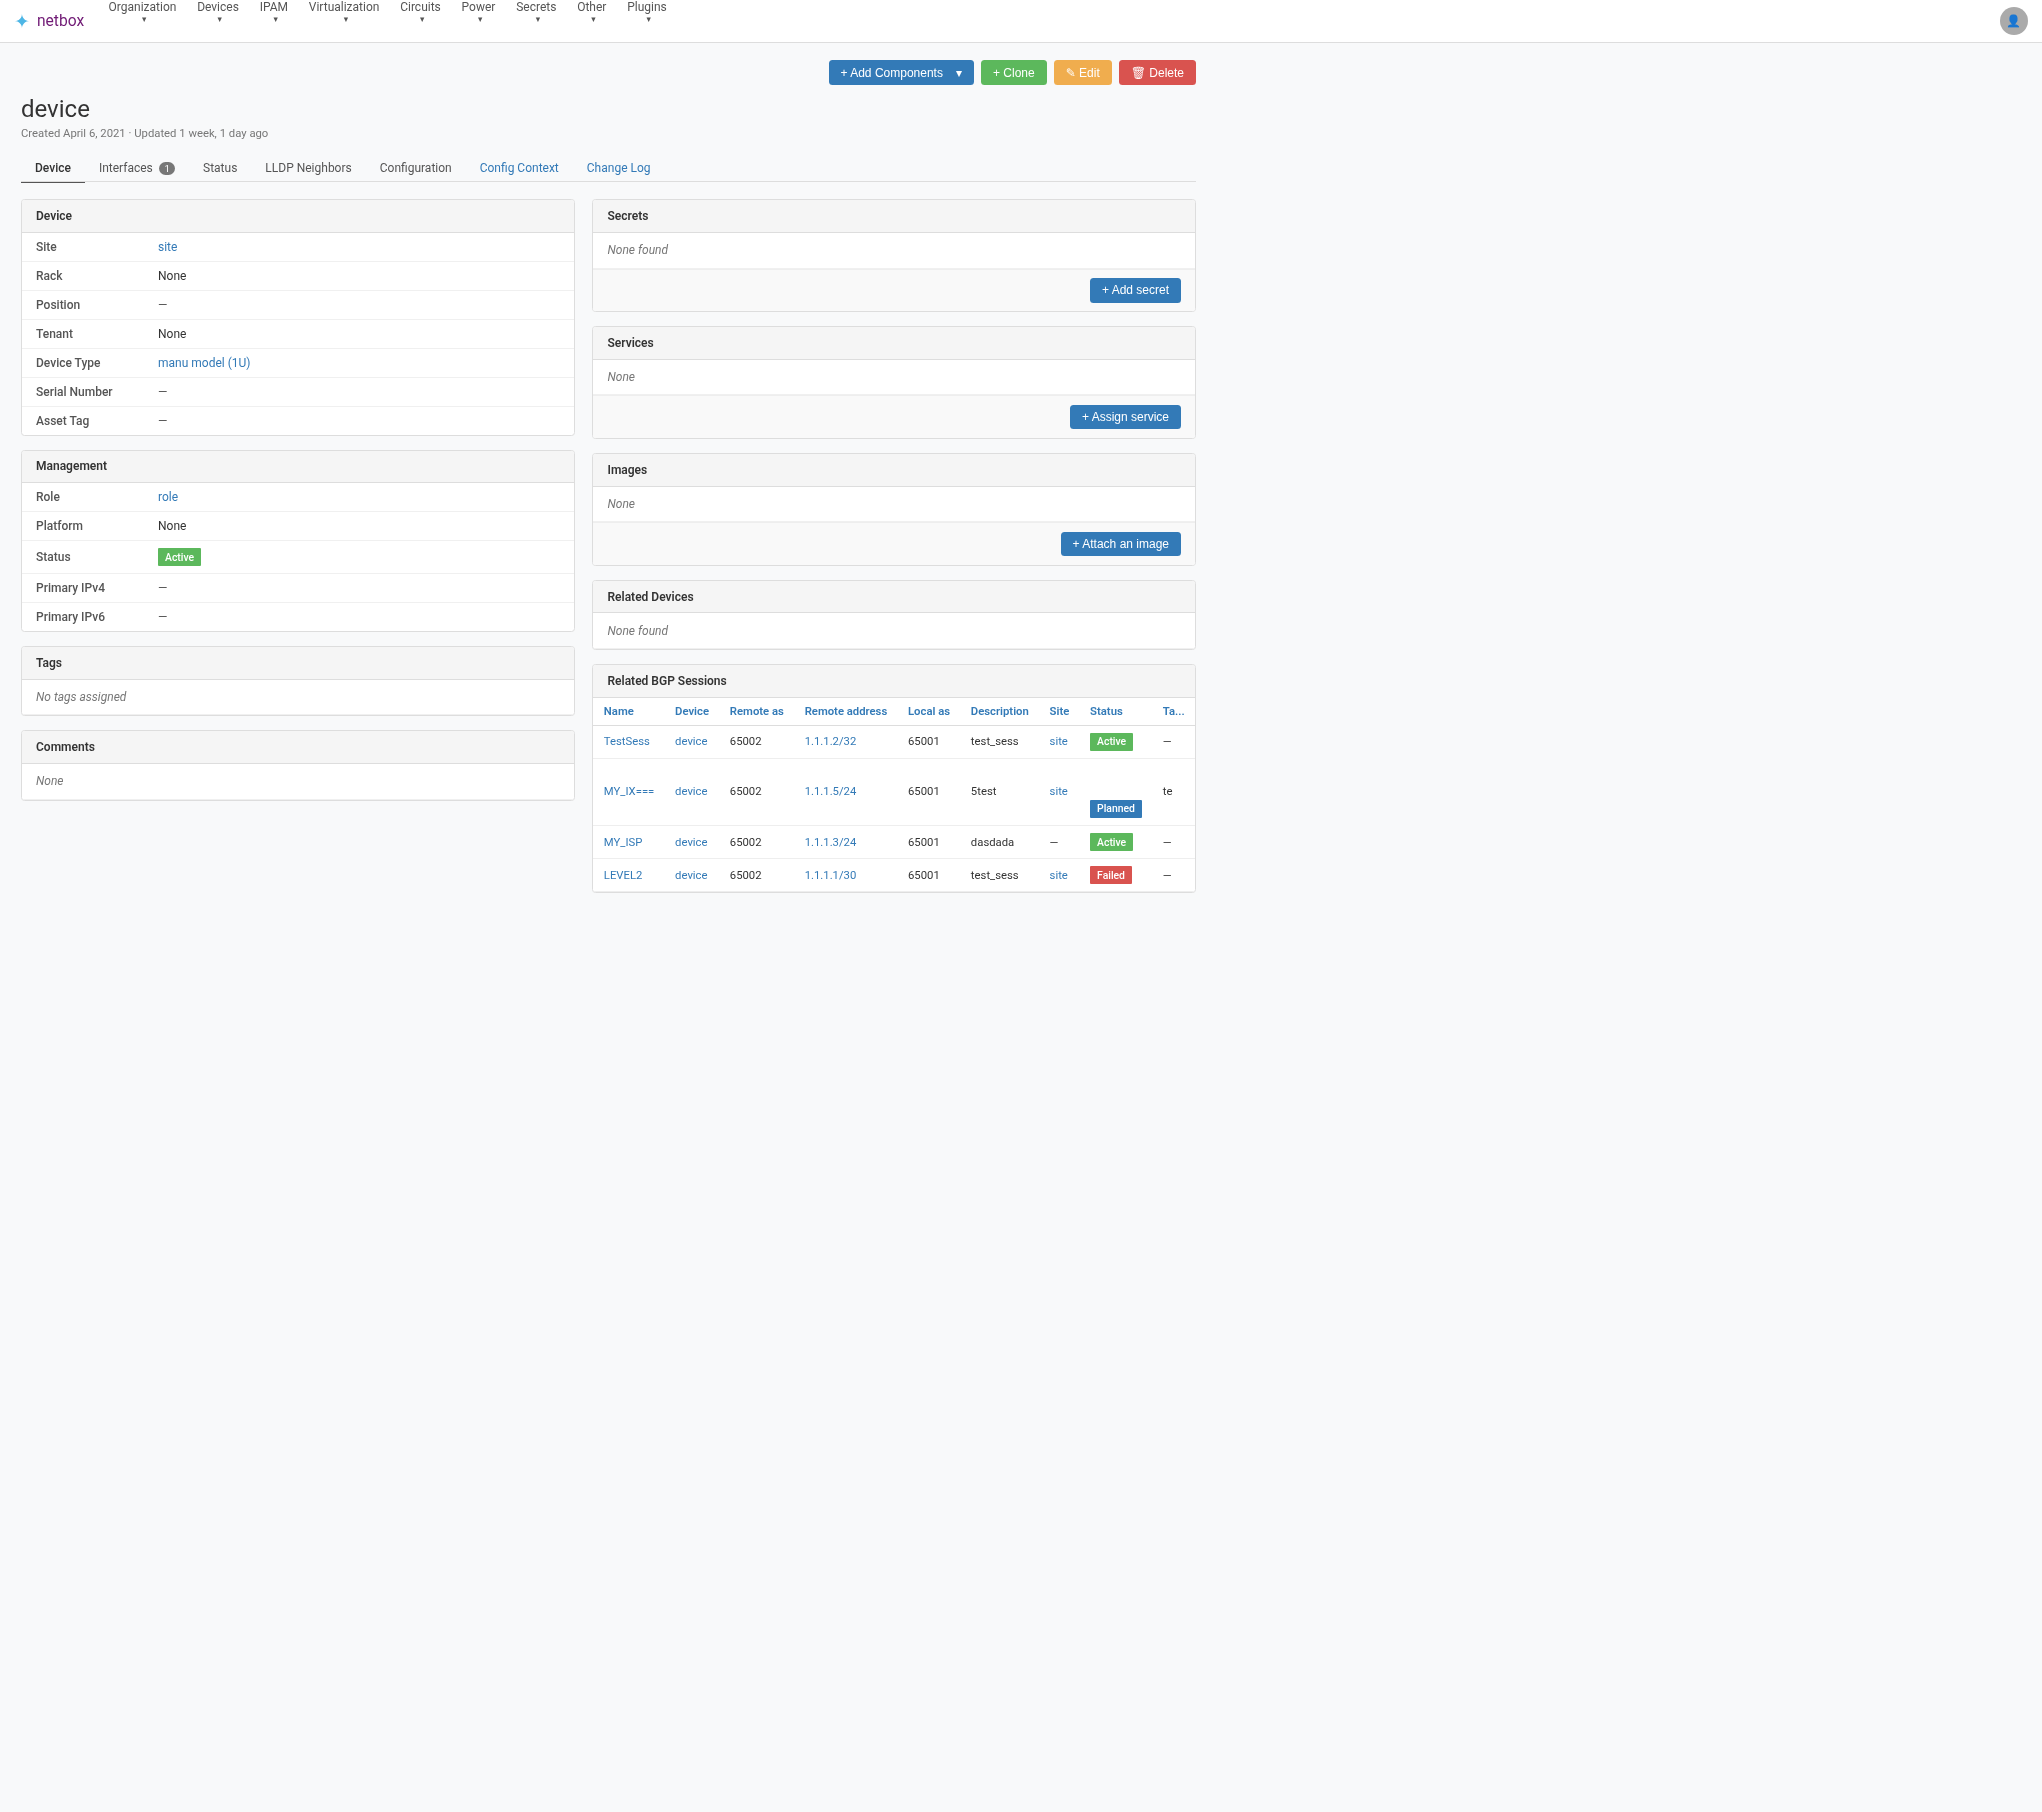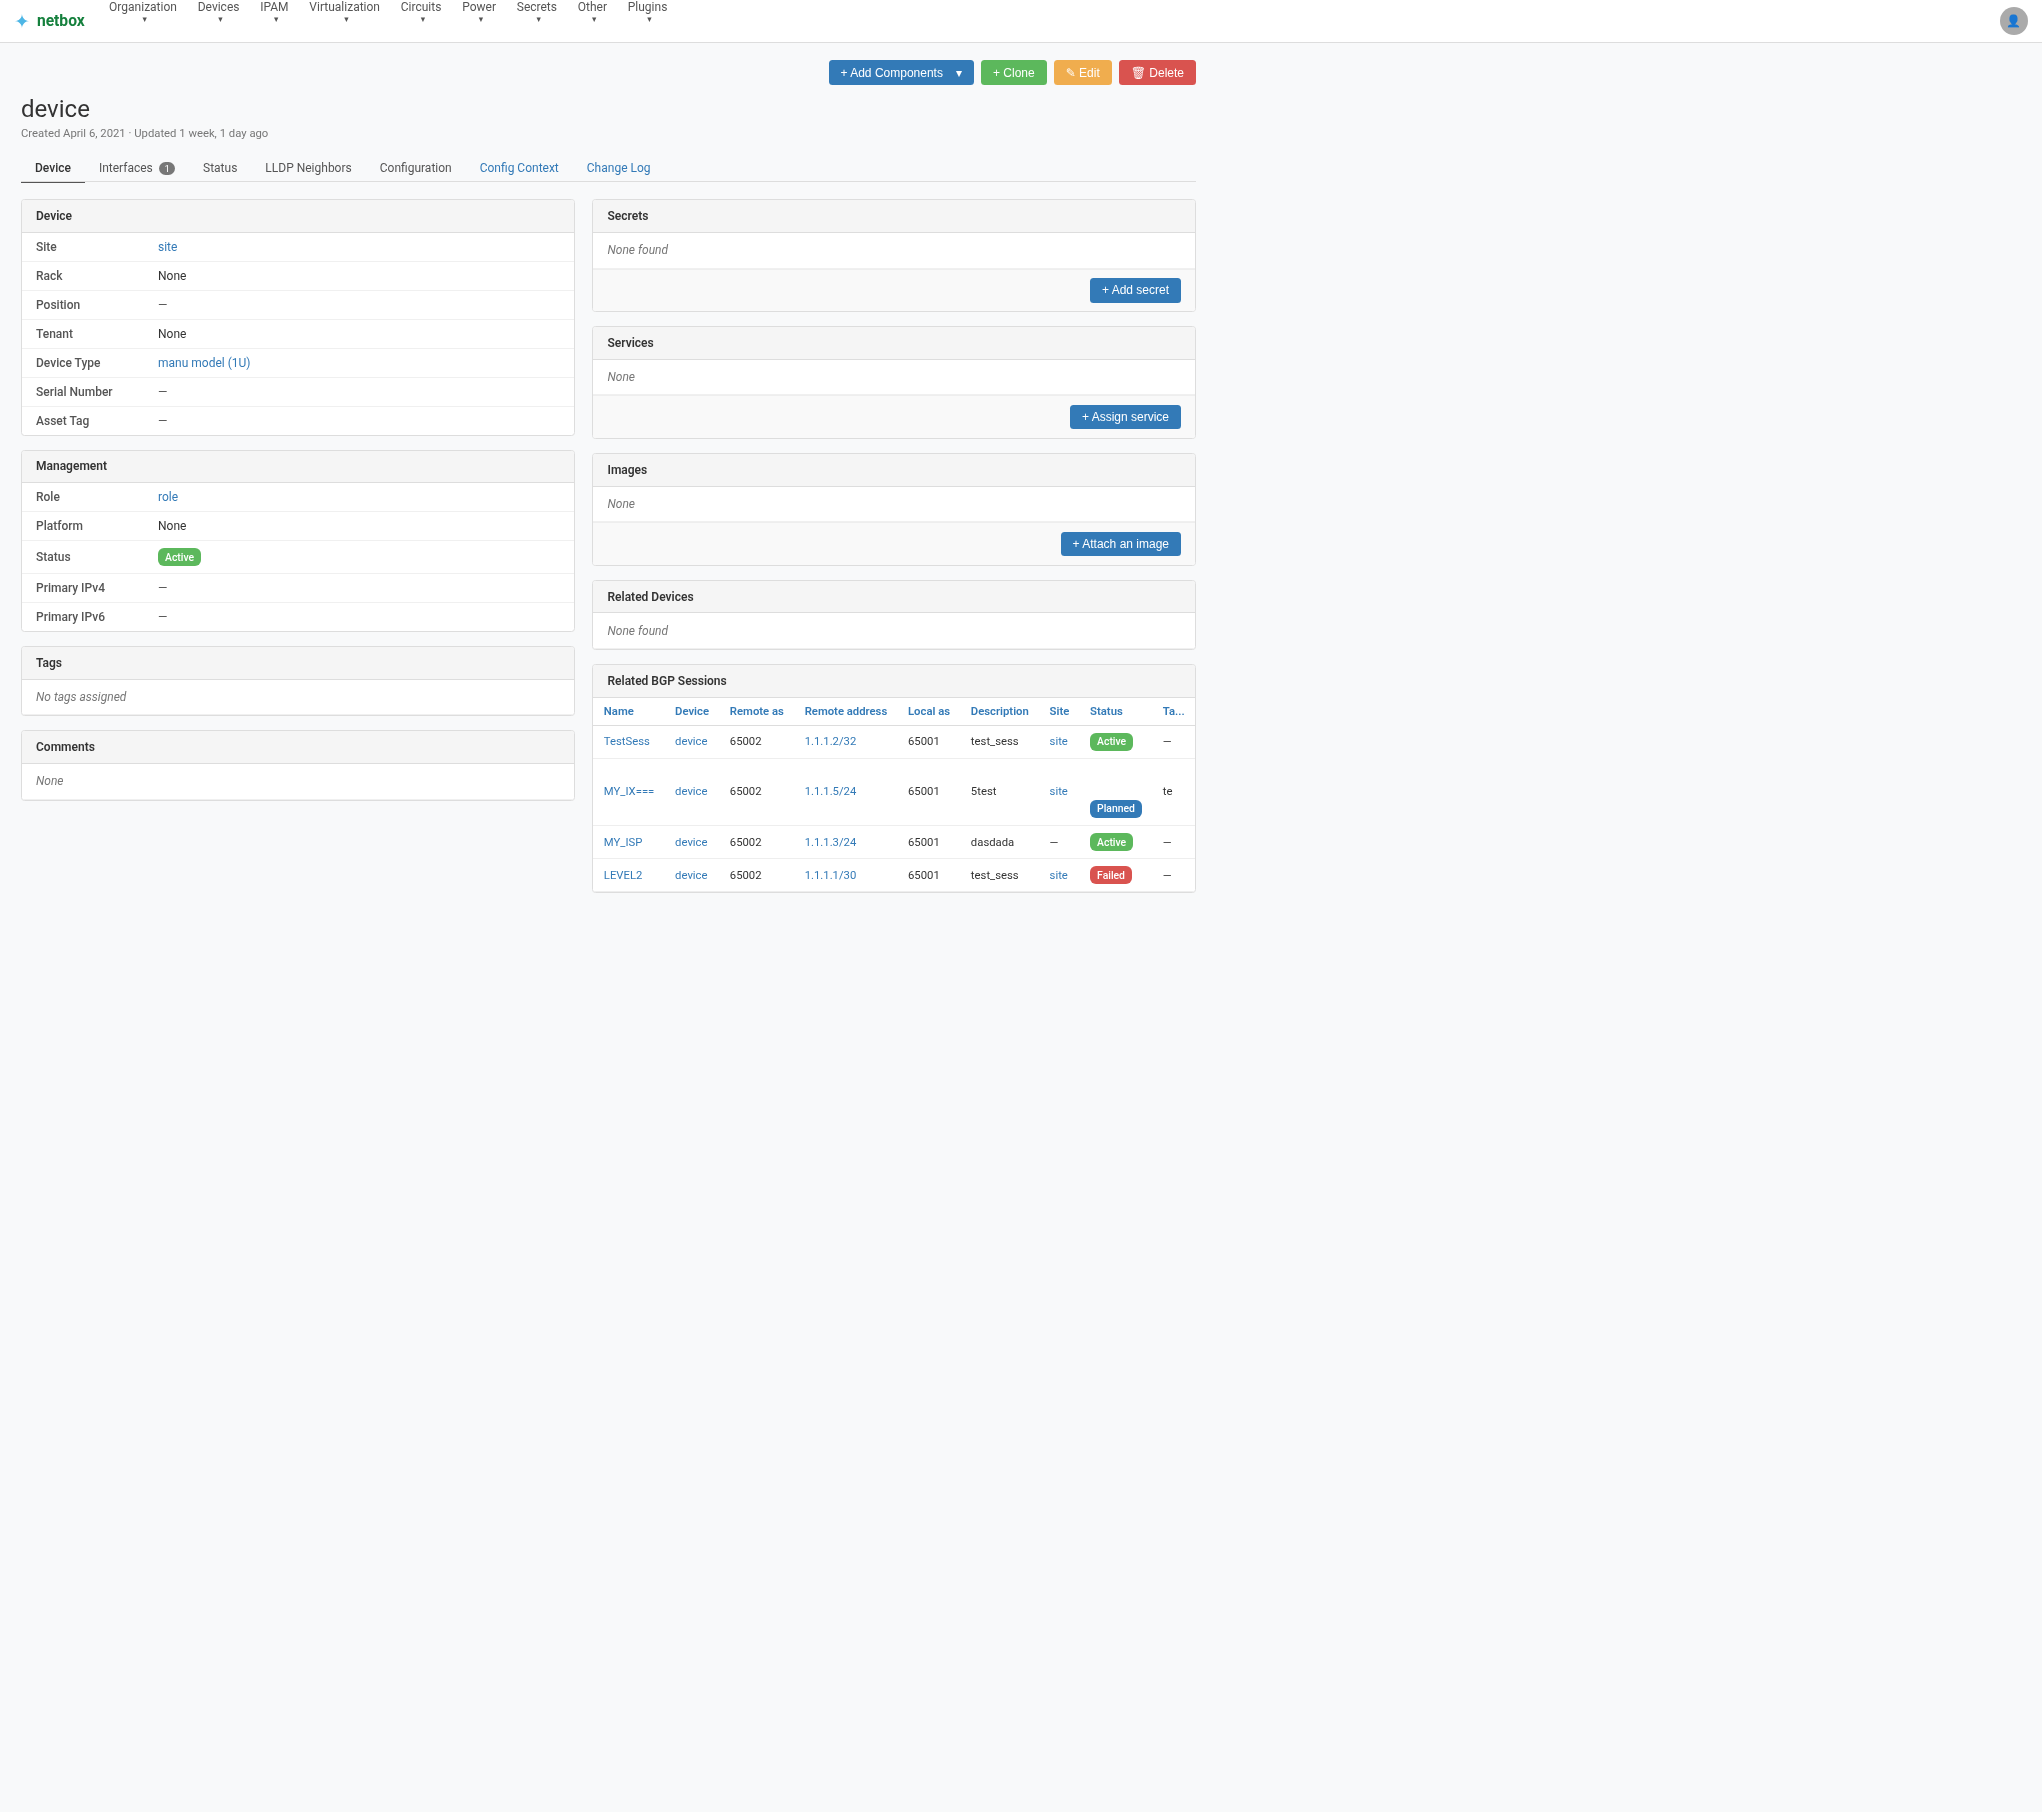--- a/index.html
+++ b/index.html
@@ -2,21 +2,21 @@
 <html style="font-size:14px"><head>
   <meta charset="utf-8">
   <style>
     * { box-sizing: border-box; margin: 0; padding: 0; }
     body { font-family: -apple-system, BlinkMacSystemFont, "Segoe UI", Roboto, sans-serif; font-size: 12px; color: #333; background: #f8f9fa; }
     
     
     .navbar { background: #fff; border-bottom: 0.9px solid #ddd; padding: 0 14px; display: flex; align-items: center; height: 43px; gap: 0; }
     .navbar-brand { display: flex; align-items: center; gap: 7px; margin-right: 14px; text-decoration: none; }
     .navbar-brand-icon { color: #4db6e6; font-size: 19px; }
-    .navbar-brand-text { font-weight: bold; font-size: 15.6px; color: #15803d; }
+    .navbar-brand-text { font-weight: normal; font-size: 15.6px; color: #701a75; }
     .nav-item { position: relative; padding: 0 10.4px; height: 43px; display: flex; align-items: center; cursor: pointer; color: #555; font-size: 12px; white-space: nowrap; flex-direction: column; }
     .nav-item .caret { margin-left: 3.5px; font-size: 8.7px; }
     .navbar-right { margin-left: auto; display: flex; align-items: center; }
     .user-icon { width: 28px; height: 28px; border-radius: 50%; background: #aaa; display: flex; align-items: center; justify-content: center; color: #fff; cursor: pointer; }
 
     
     .page-content { padding: 17.4px 21px; max-width: 1217px; }
 
     
     .action-bar { display: flex; justify-content: flex-end; gap: 7px; margin-bottom: 10.4px; }
@@ -49,21 +49,21 @@
     .card-footer { padding: 8.7px 14px; display: flex; justify-content: flex-end; background: #f9f9f9; border-top: 0.9px solid #eee; }
 
     
     .detail-row { display: grid; grid-template-columns: 122px 1fr; padding: 7px 14px; border-bottom: 0.9px solid #f0f0f0; align-items: center; }
     .detail-row:last-child { border-bottom: none; }
     .detail-label { color: #555; font-weight: 500; }
     .detail-value { color: #333; }
     .detail-value a { color: #337ab7; text-decoration: none; }
 
     
-    .badge { display: inline-block; padding: 2.6px 7px; border-radius: 6px; font-size: 10.4px; font-weight: 500; color: #fff; }
+    .badge { display: inline-block; padding: 2.6px 7px; border-radius: 1px; font-size: 10.4px; font-weight: 500; color: #fff; }
     .badge-success { background: #5cb85c; }
     .badge-primary { background: #337ab7; margin-top: 34px; }
     .badge-danger { background: #d9534f; }
 
     
     .none-text { padding: 10.4px 14px; color: #777; font-style: italic; border-bottom: 0.9px solid #f0f0f0; }
 
     
     .bgp-table { width: 100%; border-collapse: collapse; font-size: 11.3px; }
     .bgp-table th { padding: 7px 10.4px; text-align: left; color: #337ab7; font-weight: 600; border-bottom: 1.7px solid #ddd; white-space: nowrap; }

